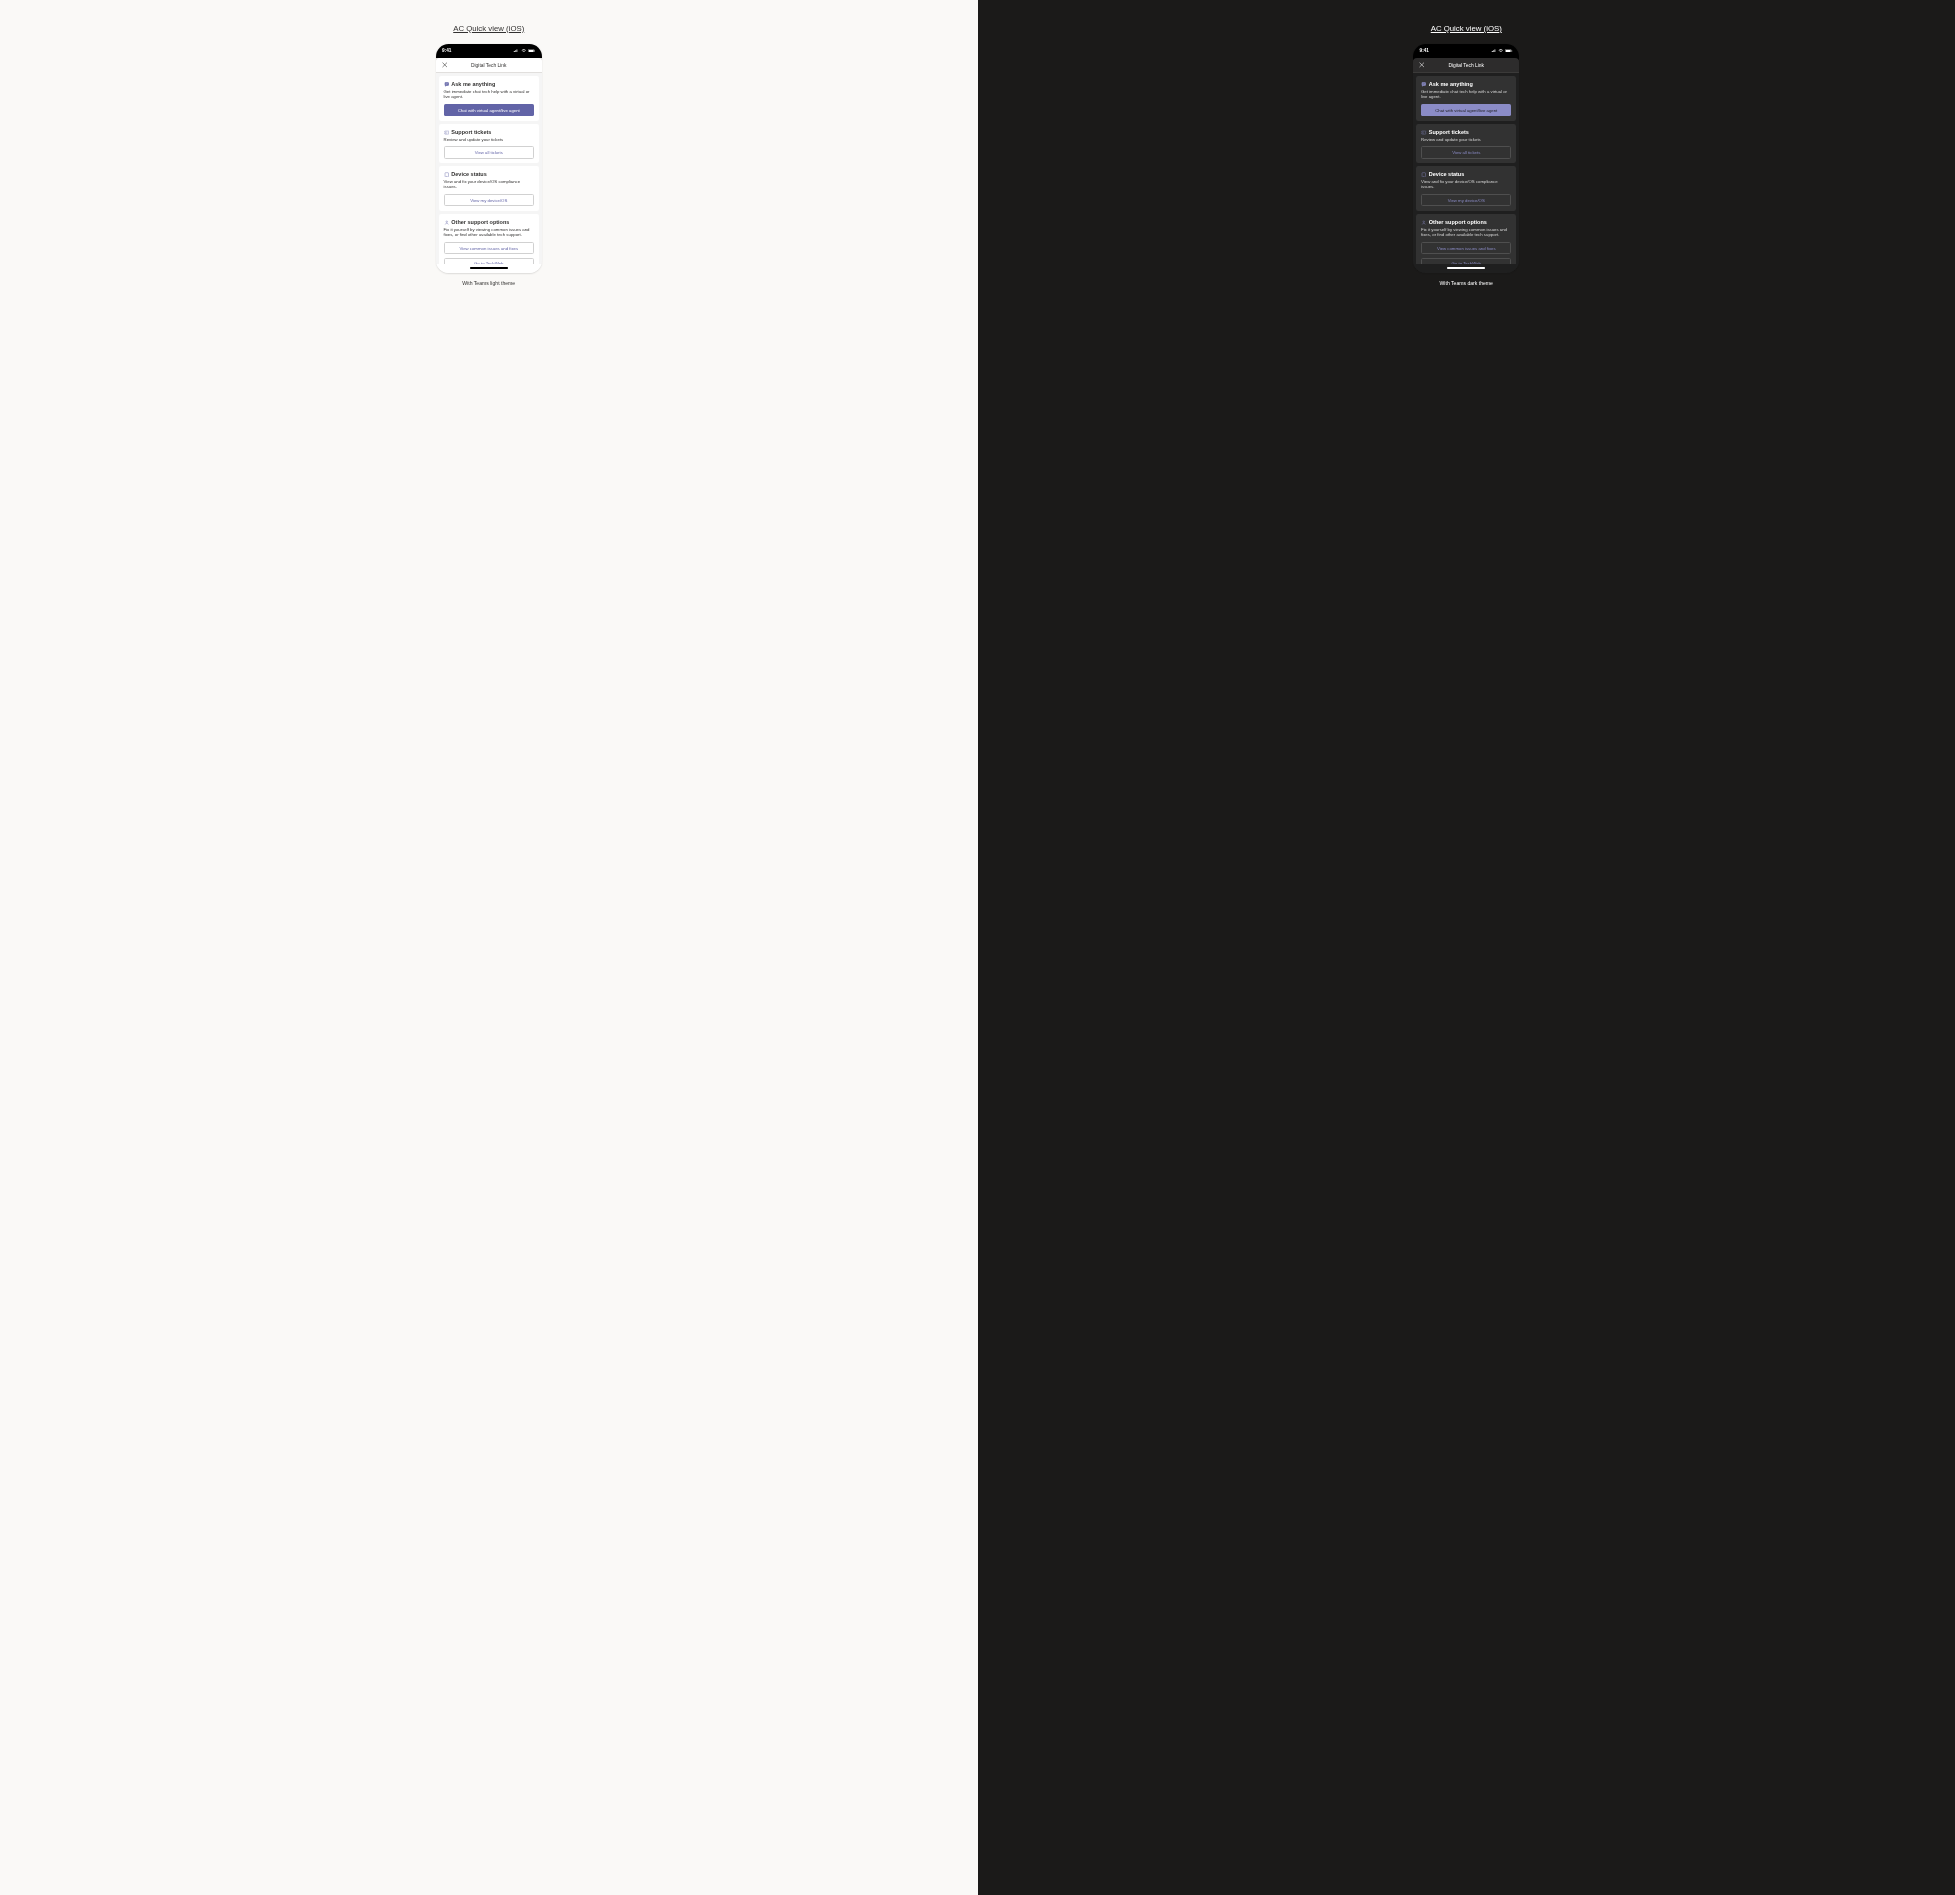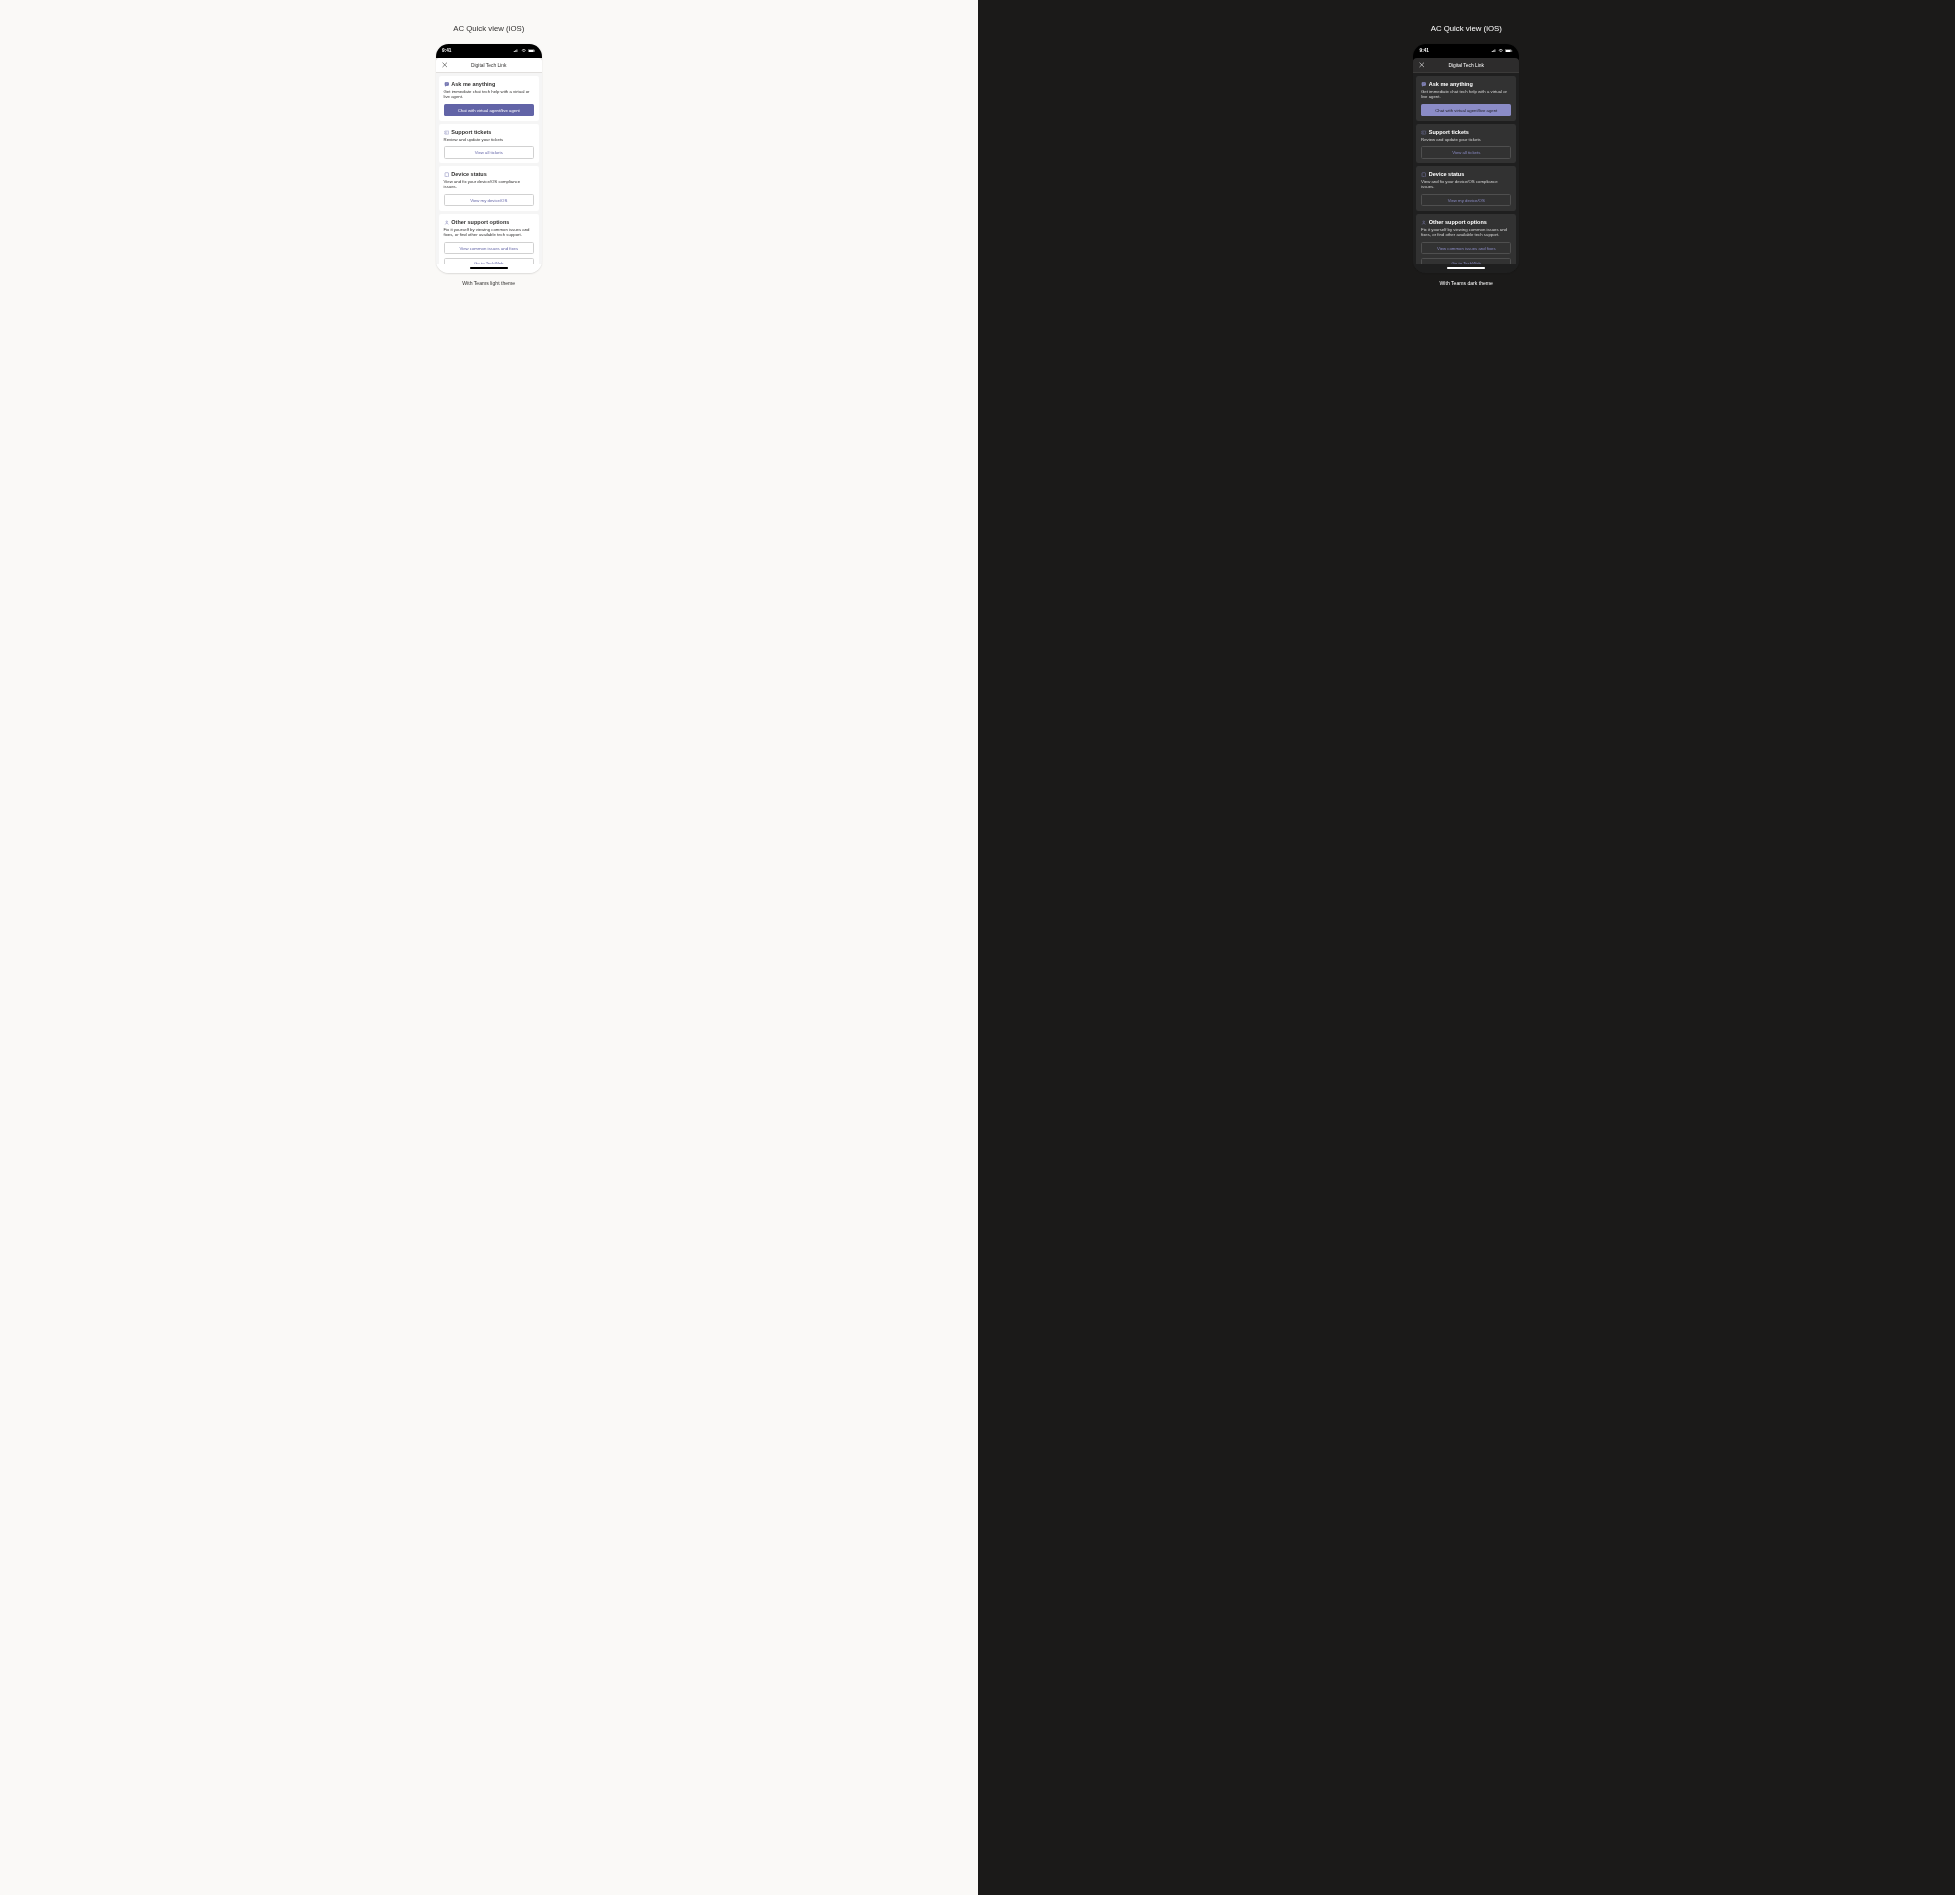--- a/index.html
+++ b/index.html
@@ -16,20 +16,21 @@
     padding-top: 23.5px;
     padding-bottom: 23.5px;
   }
   .panel.light { background: #faf9f7; color: #323130; }
   .panel.dark  { background: #1b1a19; color: #fff; }
 
   .panel-title {
     font-size: 7.8px;
     font-weight: 400;
     margin-bottom: 11px;
+    text-decoration: underline;
   }
 
   .phone {
     width: 106px;
     height: 229px;
     border-radius: 12.5px;
     overflow: hidden;
     position: relative;
     display: flex;
     flex-direction: column;

